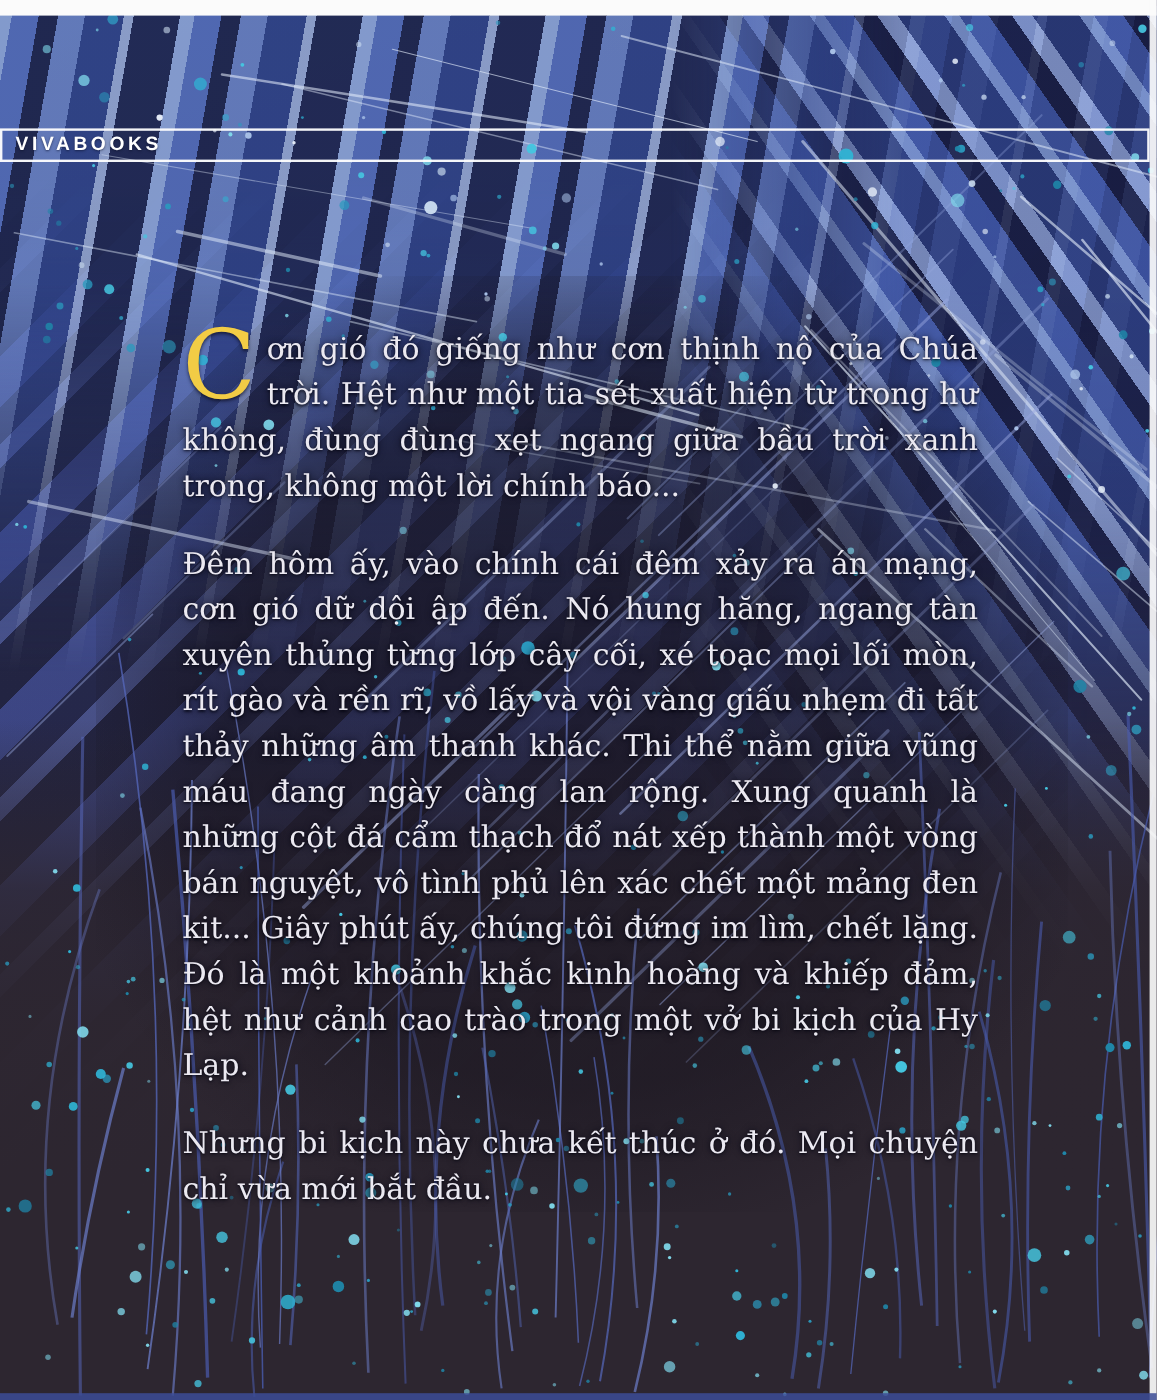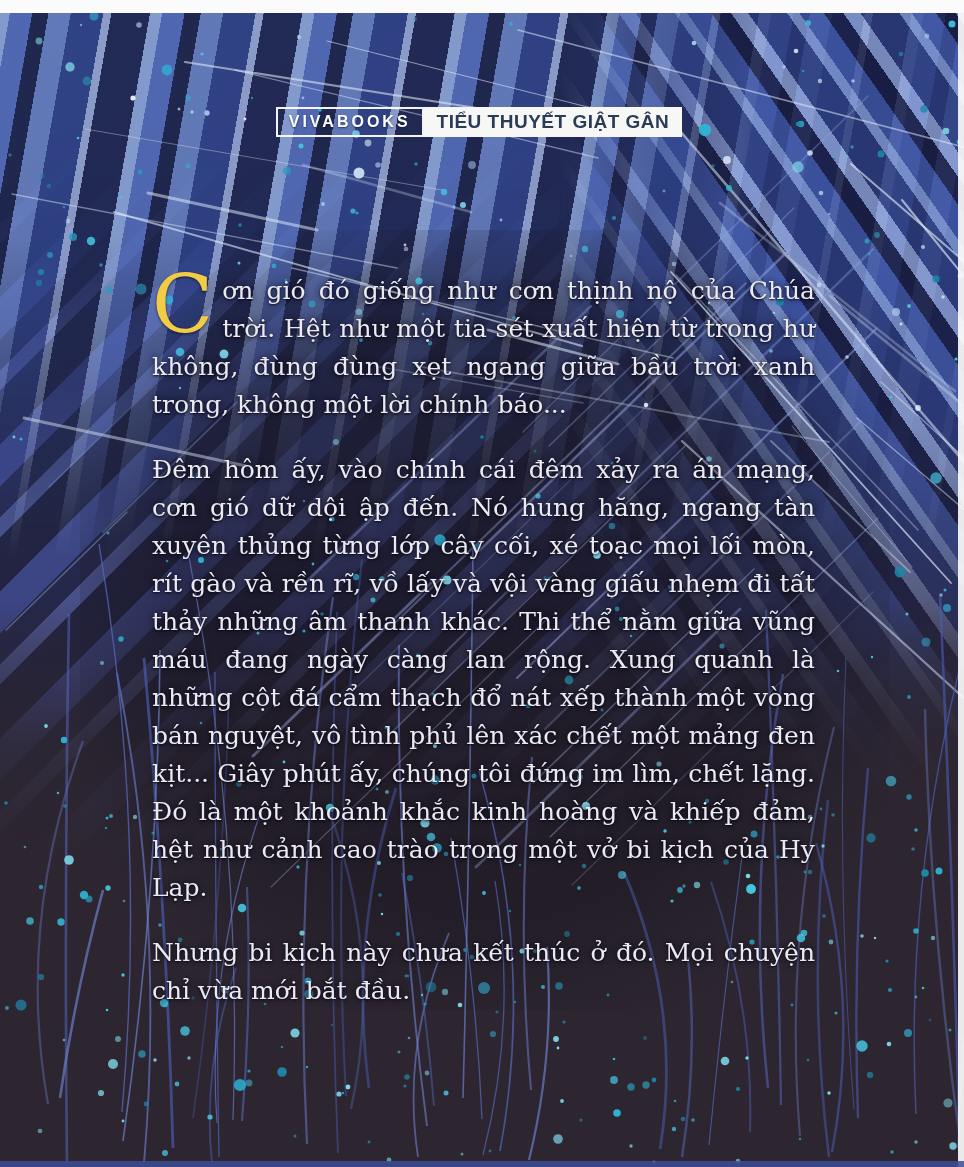--- a/index.html
+++ b/index.html
@@ -69,20 +69,21 @@
   
   #edge-top    { position: absolute; top: 0; left: 0; right: 0; height: 13px; background: var(--c-edge, #fbfbfb); }
   #edge-right  { position: absolute; top: 0; right: 0; bottom: 0; width: 6px; background: var(--c-edge, #fbfbfb); opacity: .92; }
   #edge-bottom { position: absolute; left: 0; right: 0; bottom: 0; height: 6px; background: var(--c-bottom-edge, #3c4c96); opacity: .85; }
 
   
   #header {
     position: absolute; top: 107px; left: 0; right: 6px;
     display: flex; justify-content: center; align-items: stretch;
     font-family: "Liberation Sans", sans-serif;
+    flex-direction: column;
   }
   .pub-badge {
     display: flex; align-items: center;
     border: 2px solid rgba(255,255,255,.95);
     padding: 3px 11px;
     color: var(--c-publisher-text, #fff);
     font-size: 16px; font-weight: bold; letter-spacing: 3px;
     text-shadow: 0 1px 2px rgba(10,15,40,.6);
   }
   .genre-badge {
@@ -607,22 +608,19 @@
   </svg>
 
 <div id="edge-top"></div>
 <div id="edge-right"></div>
 <div id="edge-bottom"></div>
 
 <div id="header">
   <div class="pub-badge">
     <span>VIVABOOKS</span>
   </div>
-  <div class="genre-badge">
-    <span>TIỂU THUYẾT GIẬT GÂN</span>
-  </div>
 </div>
 
 <div id="excerpt">
   <p><span class="dropcap">C</span><span>ơn gió đó giống như cơn thịnh nộ của Chúa trời. Hệt như một tia sét xuất hiện từ trong hư không, đùng đùng xẹt ngang giữa bầu trời xanh trong, không một lời chính báo...</span></p>
   <p>Đêm hôm ấy, vào chính cái đêm xảy ra án mạng, cơn gió dữ dội ập đến. Nó hung hăng, ngang tàn xuyên thủng từng lớp cây cối, xé toạc mọi lối mòn, rít gào và rền rĩ, vồ lấy và vội vàng giấu nhẹm đi tất thảy những âm thanh khác. Thi thể nằm giữa vũng máu đang ngày càng lan rộng. Xung quanh là những cột đá cẩm thạch đổ nát xếp thành một vòng bán nguyệt, vô tình phủ lên xác chết một mảng đen kịt... Giây phút ấy, chúng tôi đứng im lìm, chết lặng. Đó là một khoảnh khắc kinh hoàng và khiếp đảm, hệt như cảnh cao trào trong một vở bi kịch của Hy Lạp.</p>
   <p>Nhưng bi kịch này chưa kết thúc ở đó. Mọi chuyện chỉ vừa mới bắt đầu.</p>
 </div>
 
 </body></html>

